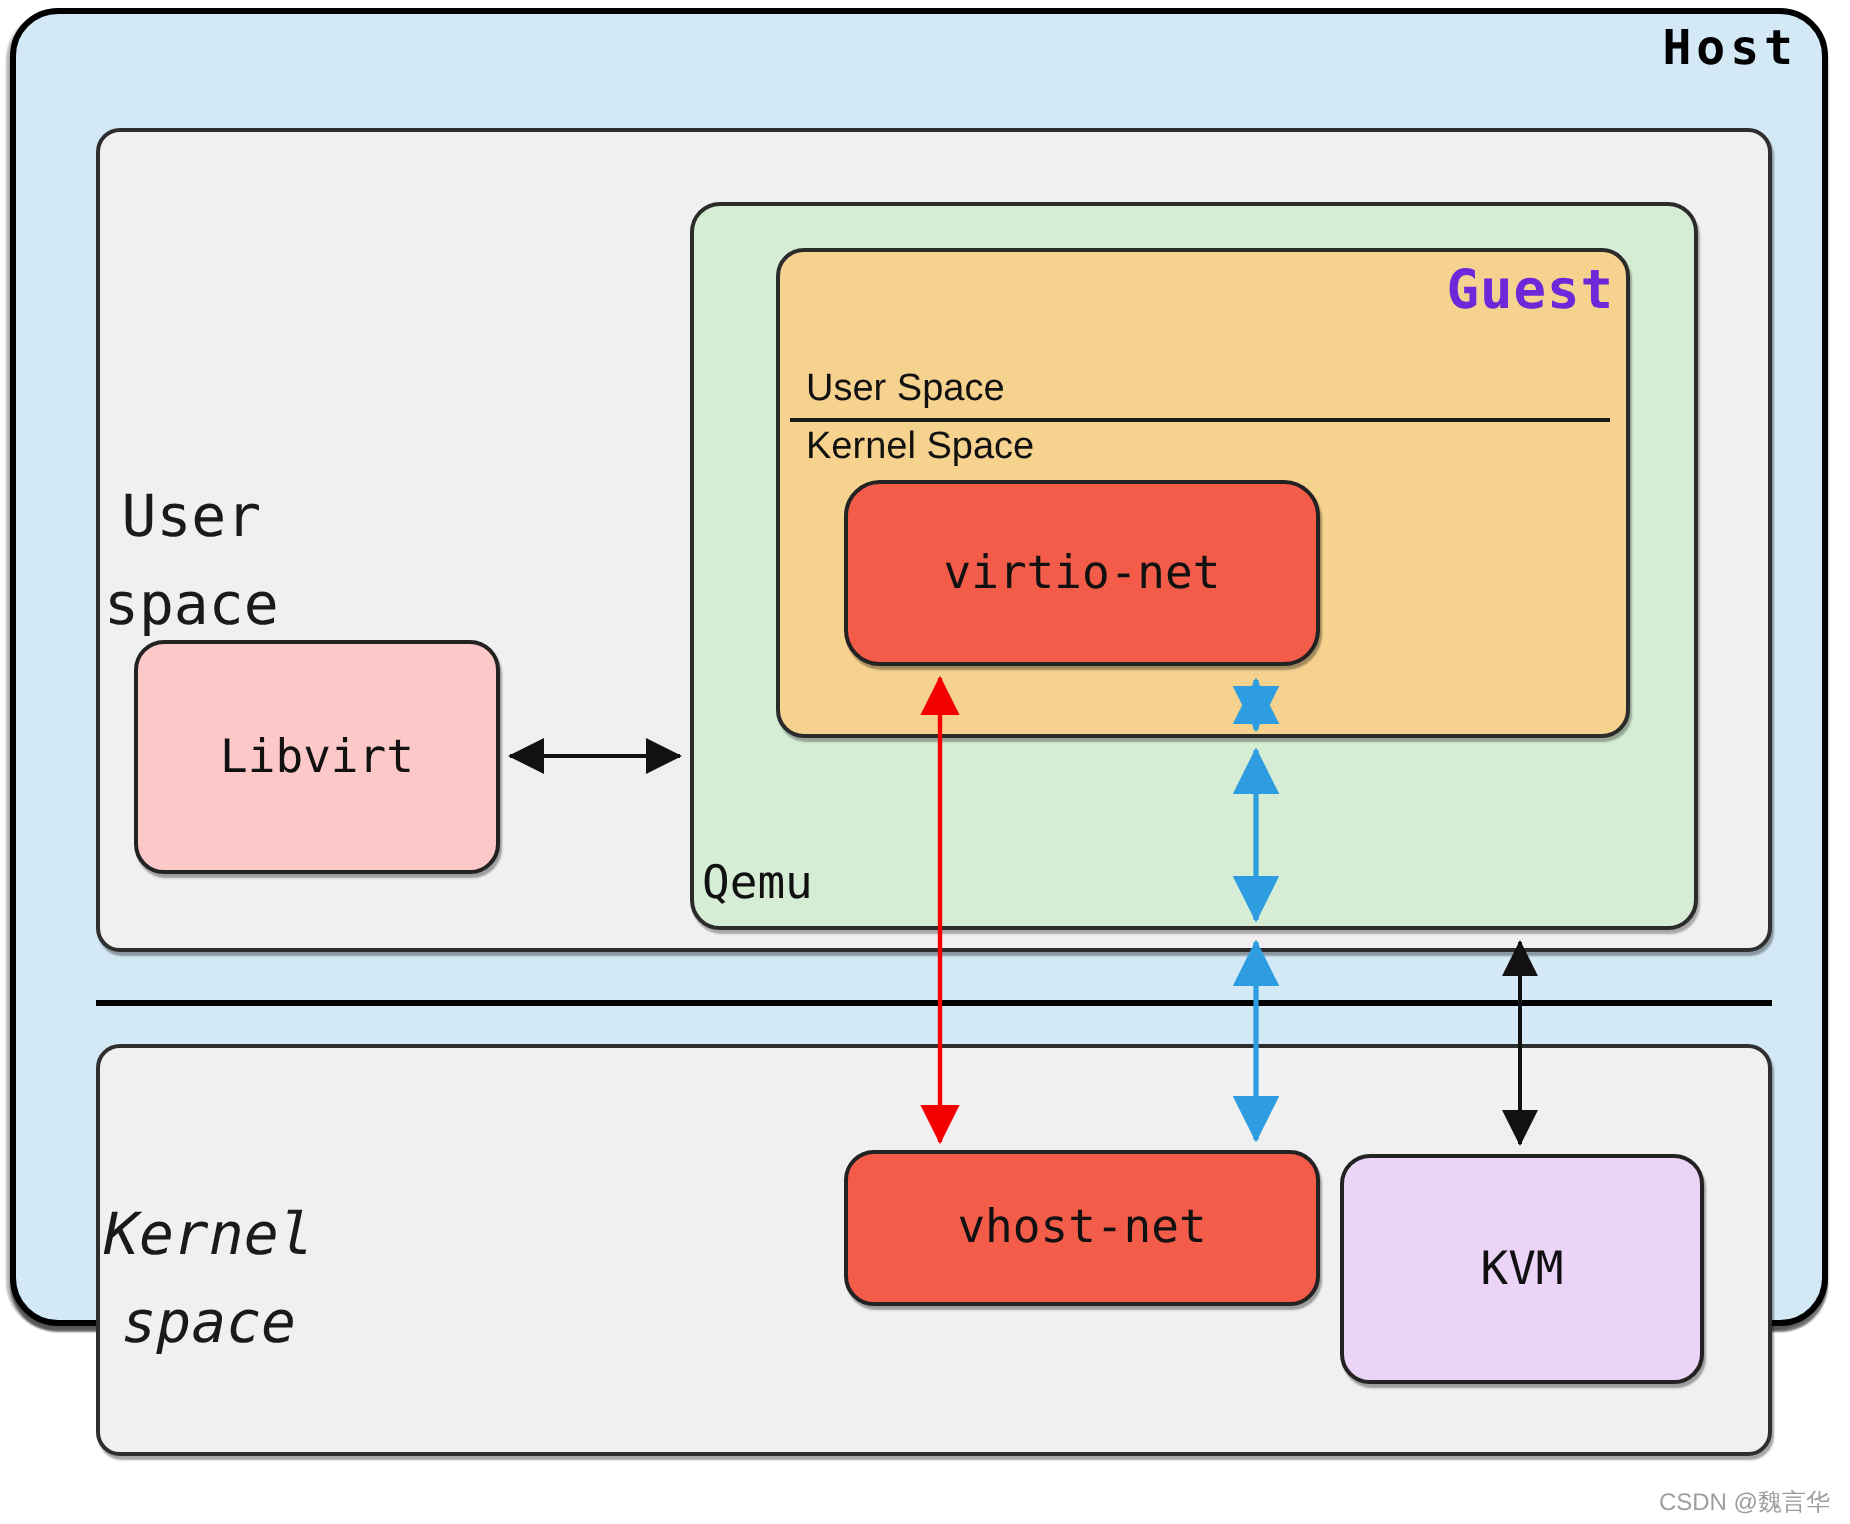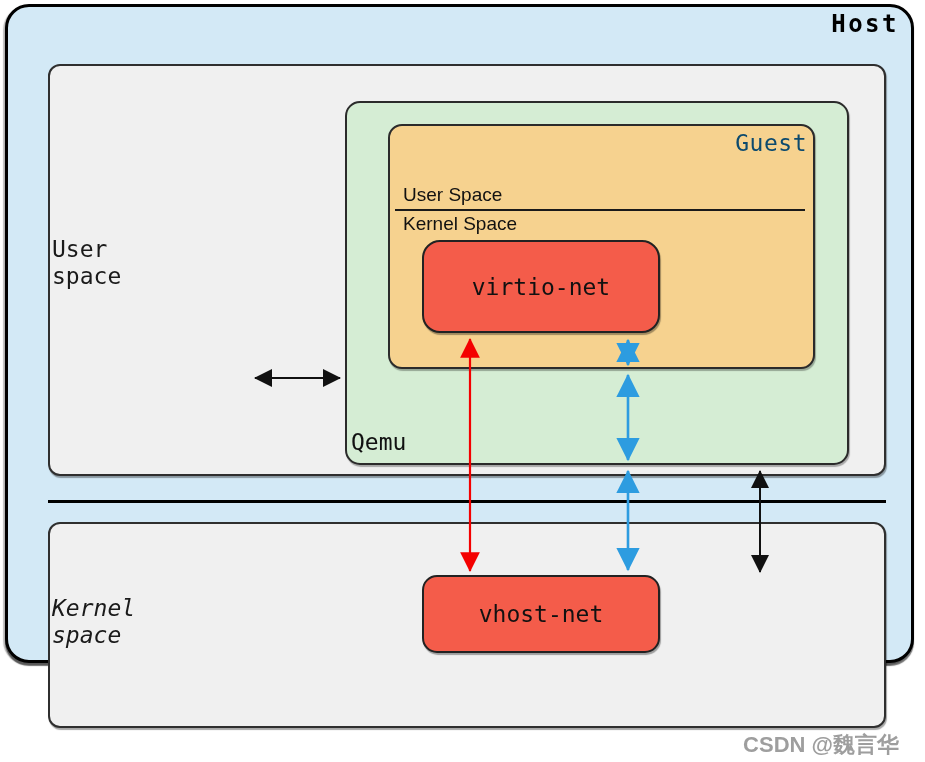--- a/index.html
+++ b/index.html
@@ -11,21 +11,21 @@
         background:var(--host-bg,#d3e9f6);border:3px solid #000;border-radius:24px;
         box-shadow:0 3px 1px rgba(0,0,0,0.55), -2px 2px 1px rgba(0,0,0,0.25);}
   .host-label{position:absolute;top:3px;right:12px;font-size:24px;font-weight:700;
               letter-spacing:2.5px;color:#000;}
 
   .region{position:absolute;box-sizing:border-box;background:var(--space-bg,#f0f0f0);
           border:2px solid #2f2f2f;border-radius:12px;
           box-shadow:1px 2px 1px rgba(0,0,0,0.35);}
   .user-region{left:40px;top:57px;width:838px;height:412px;}
   .kernel-region{left:40px;top:515px;width:838px;height:206px;}
-  .region-label{position:absolute;font-size:23px;line-height:27px;white-space:pre-line;color:#1a1a1a;}
+  .region-label{position:absolute;font-size:29px;line-height:44px;white-space:pre-line;color:#1a1a1a;text-align:center;}
   .user-region .region-label{left:2px;top:170px;}
   .kernel-region .region-label{left:2px;top:71px;font-style:italic;}
 
   .space-divider{position:absolute;left:40px;top:493px;width:838px;height:3px;background:#000;}
 
   
   .box{position:absolute;box-sizing:border-box;border:2px solid #222;display:flex;
        align-items:center;justify-content:center;font-size:23px;color:#111;
        box-shadow:1px 2px 1px rgba(0,0,0,0.35);}
   .libvirt{left:17px;top:254px;width:183px;height:117px;background:var(--libvirt-bg,#fcc8c8);border-radius:15px;}
@@ -34,53 +34,56 @@
   .kvm{left:620px;top:53px;width:182px;height:115px;background:var(--kvm-bg,#ecd3f8);border-radius:15px;}
 
   .qemu{position:absolute;left:295px;top:35px;width:504px;height:364px;box-sizing:border-box;
         background:var(--qemu-bg,#d5edd4);border:2px solid #2b2b2b;border-radius:15px;
         box-shadow:1px 2px 1px rgba(0,0,0,0.3);}
   .qemu-label{position:absolute;left:4px;top:326px;font-size:23px;color:#111;text-align:right;}
 
   .guest{position:absolute;left:41px;top:21px;width:427px;height:245px;box-sizing:border-box;
          background:var(--guest-bg,#f6d28f);border:2px solid #2b2b2b;border-radius:14px;
          box-shadow:1px 2px 1px rgba(0,0,0,0.3);}
-  .guest-label{position:absolute;top:4px;right:6px;font-size:23px;font-weight:400;
-               letter-spacing:0.5px;color:#0c4a6e;}
+  .guest-label{position:absolute;top:4px;right:6px;font-size:27px;font-weight:700;
+               letter-spacing:0.5px;color:#6d28d9;}
   .g-space-label{position:absolute;left:13px;font-family:"Liberation Sans",sans-serif;
                  font-size:19px;color:#111;}
   .g-user{top:58px;}
   .g-kernel{top:87px;}
   .g-divider{position:absolute;left:5px;top:83px;width:410px;height:2px;background:#1a1a1a;}
 
   
   .arrows{position:absolute;left:0;top:0;width:925px;height:762px;pointer-events:none;z-index:10;}
   .arrow-black{stroke:var(--arrow-black,#111);stroke-width:2;}
   .arrow-red{stroke:var(--arrow-red,#f40000);stroke-width:2.2;}
   .arrow-blue{stroke:var(--arrow-blue,#2d9ce0);stroke-width:2.6;}
   .mkb{fill:var(--arrow-black,#111);}
   .mkr{fill:var(--arrow-red,#f40000);}
   .mkl{fill:var(--arrow-blue,#2d9ce0);}
 
-  .watermark{position:absolute;right:26px;bottom:2px;z-index:12;
-             font-family:"Liberation Sans",sans-serif;font-size:22px;color:#9e9e9e;
-             text-shadow:1px 1px 0 #fff,-1px -1px 0 #fff,1px -1px 0 #fff,-1px 1px 0 #fff;font-weight:bold;}
+  .watermark{position:absolute;right:10px;bottom:2px;z-index:12;
+             font-family:"Liberation Sans",sans-serif;font-size:12px;color:#9e9e9e;
+             text-shadow:1px 1px 0 #fff,-1px -1px 0 #fff,1px -1px 0 #fff,-1px 1px 0 #fff;}
 </style>
 </head>
 <body>
 
 <div class="canvas">
 
   <div class="host">
     <div class="host-label">Host</div>
 
     <div class="region user-region">
       <div class="region-label">User
 space</div>
 
+      <div class="box libvirt">
+        <span>Libvirt</span>
+      </div>
 
       <div class="qemu">
         <div class="guest">
           <div class="guest-label">Guest</div>
           <div class="g-space-label g-user">User Space</div>
           <div class="g-divider"></div>
           <div class="g-space-label g-kernel">Kernel Space</div>
           <div class="box virtio">
             <span>virtio-net</span>
           </div>
@@ -92,20 +95,23 @@
     <div class="space-divider"></div>
 
     <div class="region kernel-region">
       <div class="region-label">Kernel
 space</div>
 
       <div class="box vhost">
         <span>vhost-net</span>
       </div>
 
+      <div class="box kvm">
+        <span>KVM</span>
+      </div>
     </div>
   </div>
 
   <svg class="arrows" viewBox="0 0 925 762">
     <defs>
       <marker id="mk-black" markerWidth="10" markerHeight="10" refX="8.5" refY="4.5" orient="auto-start-reverse">
         <path class="mkb" d="M0,0 L9,4.5 L0,9 Z"></path>
       </marker>
       <marker id="mk-red" markerWidth="10" markerHeight="10" refX="8.5" refY="4.5" orient="auto-start-reverse">
         <path class="mkr" d="M0,0 L9,4.5 L0,9 Z"></path>

